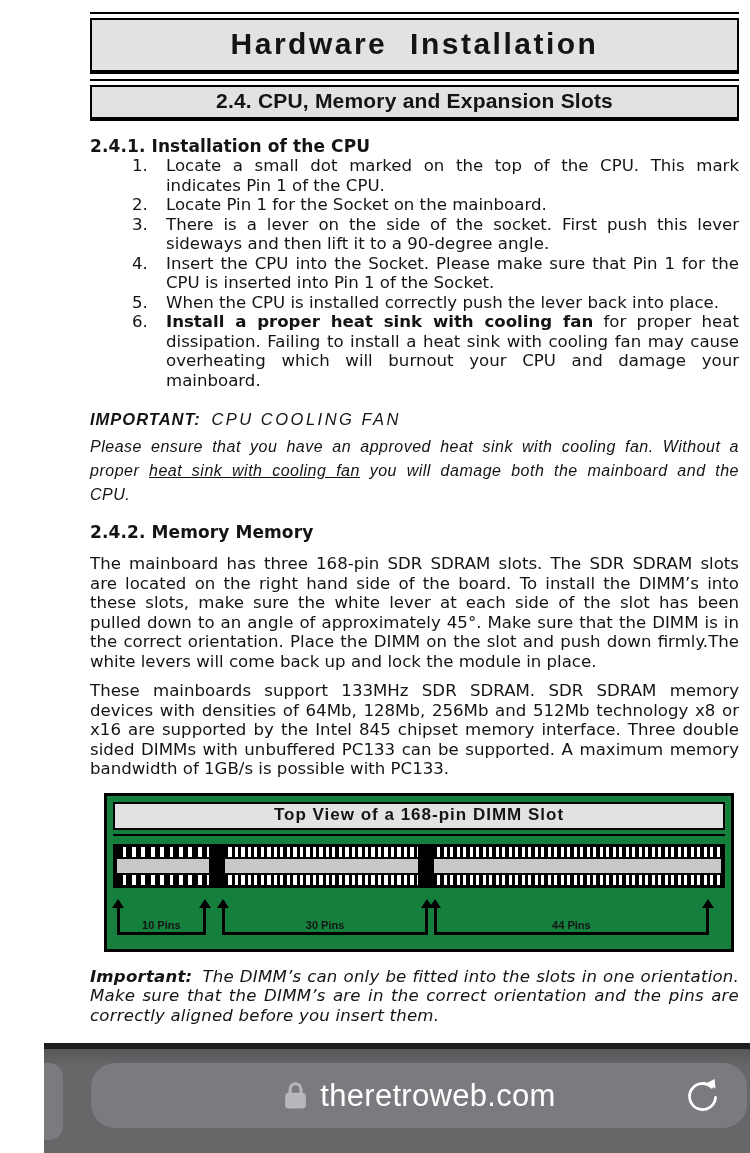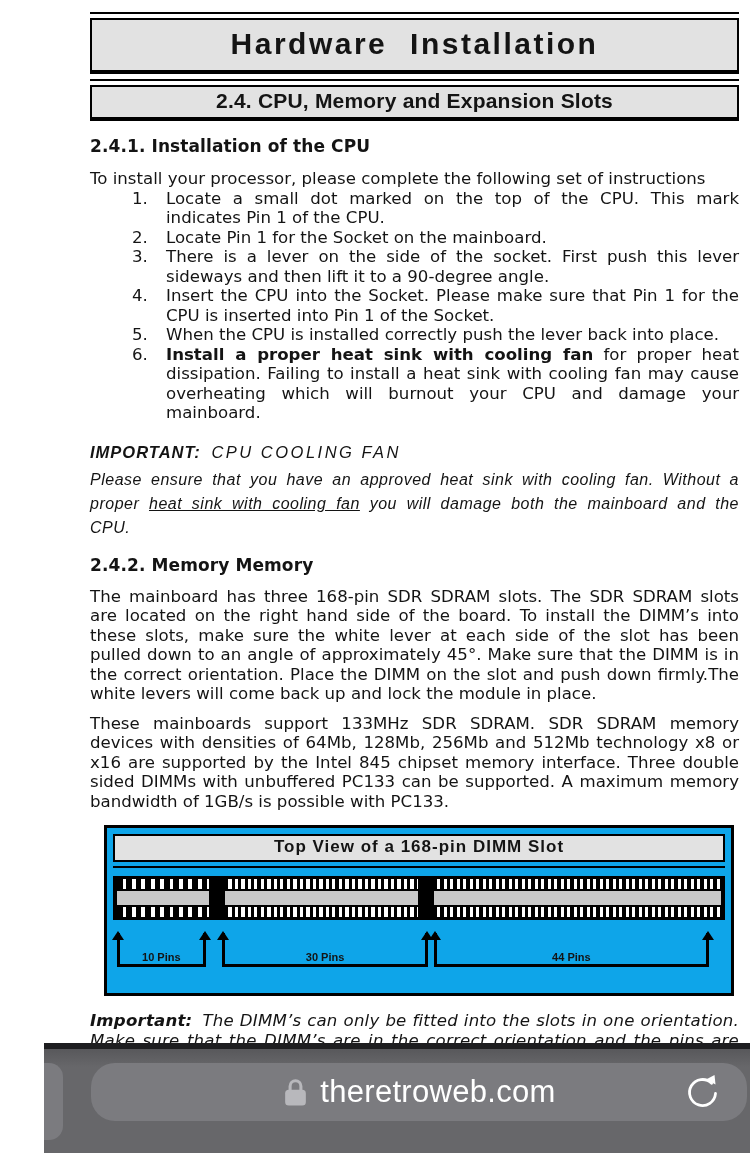--- a/index.html
+++ b/index.html
@@ -46,22 +46,22 @@
     margin-top:6px; font-style:italic; font-size:16px; line-height:24px;
     letter-spacing:0.5px; word-spacing:3px; text-align:justify;
   }
   .imp-body .ul { text-decoration:underline; }
 
   p.mem { margin-top:12px; }
   p.mem + p.mem { margin-top:10px; }
 
   
   .diagram {
-    margin:14px 5px 0 14px; border:3.5px solid #000; padding:6px 6px 20px;
-    background:#0ea5e9;
+    margin:14px 5px 0 14px; border:3.5px solid #000; padding:6px 6px 8px;
+    background:#15803d;
   }
   .diag-title {
     border:2.5px solid #000; background:#e2e2e2; text-align:center;
     font-family:"Liberation Sans", sans-serif; font-weight:bold; font-size:17px;
     letter-spacing:1px; padding:1px 0 3px;
   }
   .diag-rule { height:2px; background:#000; margin:4px 0 8px; }
   .slot { display:flex; align-items:stretch; height:44px; }
   .cap { flex:none; width:4px; background:#000; }
   .sep { flex:none; width:16px; background:#000; }
@@ -127,21 +127,21 @@
   .divider { position:absolute; left:0; right:0; top:1043px; height:6px; background:#1e1e20; }
   .toolbar {
     position:absolute; left:0; right:0; top:1049px; height:104px;
     background:linear-gradient(#58585b, #67676a 18px, #67676a);
   }
   .tab-fragment {
     position:absolute; left:0; top:14px; width:19px; height:77px;
     background:#7b7b7f; border-radius:0 14px 14px 0;
   }
   .urlpill {
-    position:absolute; left:47px; top:14px; width:656px; height:58px;
+    position:absolute; left:47px; top:14px; width:656px; height:65px;
     background:#7b7b7f; border-radius:24px;
     display:flex; align-items:center; justify-content:center; gap:11px;
   }
   .url {
     color:#fff; font-family:"Liberation Sans", sans-serif; font-size:31px;
     letter-spacing:0.3px;
   }
   .reload {
     position:absolute; right:26px; top:50%; transform:translateY(-50%);
     background:none; border:none; padding:0; cursor:pointer; line-height:0;
@@ -159,21 +159,20 @@
       <span>Hardware Installation</span>
     </div>
 
     <div class="rule mt"></div>
     <div class="hbox section-box">
       <span>2.4. CPU, Memory and Expansion Slots</span>
     </div>
 
     <h3 class="sub">2.4.1. Installation of the CPU</h3>
 
-    <p class="body intro">To install your processor, please complete the following set of instructions</p>
 
     <ol class="steps">
       <li>
         <span class="num">1.</span>
         <span class="txt">Locate a small dot marked on the top of the CPU. This mark indicates Pin 1 of the CPU.</span>
       </li>
       <li>
         <span class="num">2.</span>
         <span class="txt">Locate Pin 1 for the Socket on the mainboard.</span>
       </li>

